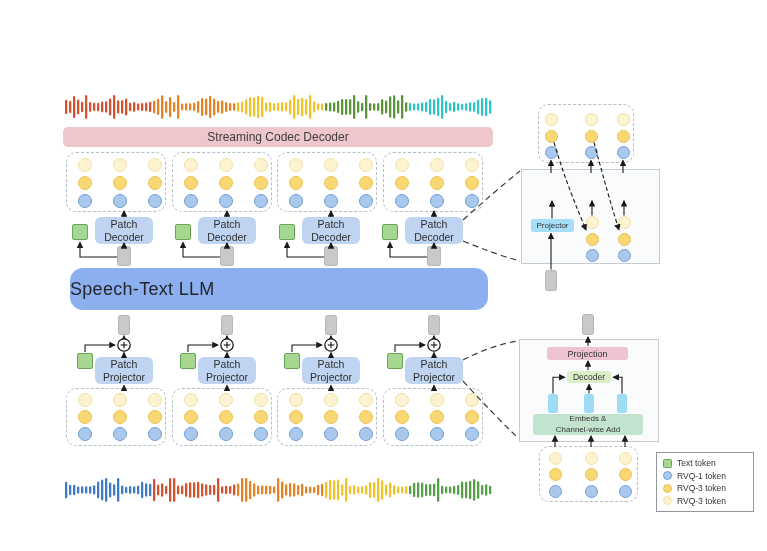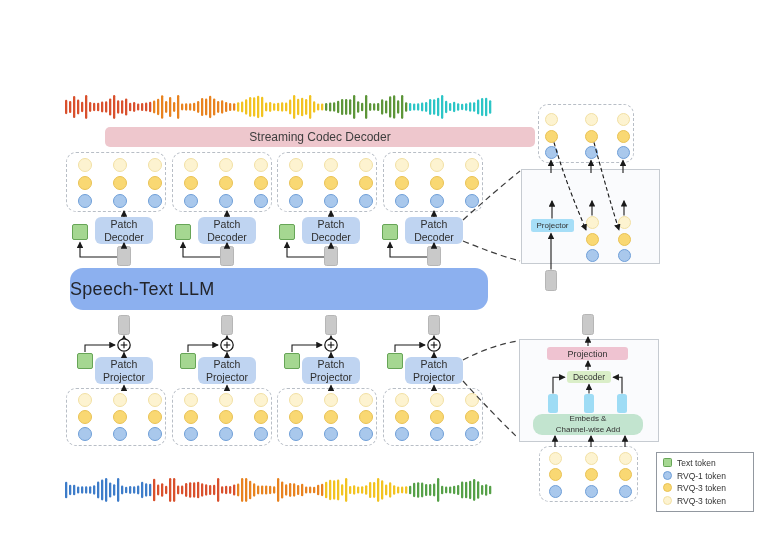--- a/index.html
+++ b/index.html
@@ -1,21 +1,21 @@
 <!DOCTYPE html>
 <html><head>
 <meta charset="utf-8">
 <style>
   html,body{margin:0;padding:0;background:#fff;}
   #stage{position:relative;width:767px;height:551px;background:#fff;overflow:hidden;
          font-family:"Liberation Sans", sans-serif;}
   .title{position:absolute;left:38px;top:20px;font-size:17px;font-weight:bold;color:#3a3a3a;}
   .codecbar{position:absolute;left:63px;width:430px;height:20px;background:var(--codec_bar_pink);
             border-radius:5px;display:flex;align-items:center;justify-content:center;
-            font-size:12px;color:#3d3d3d;margin-left:42px;}
+            font-size:12px;color:#3d3d3d;}
   #decbar{top:127px;} #encbar{top:452px;}
   .llmbox{position:absolute;left:70px;top:268px;width:418px;height:42px;background:var(--llm_blue);
           border-radius:13px;display:flex;align-items:center;
           font-size:18px;color:#23252b;letter-spacing:.3px;}
   .tgrid{position:absolute;border:1.5px dashed #b8bec6;border-radius:10px;box-sizing:border-box;}
   .tok{position:absolute;border-radius:50%;box-sizing:border-box;}
   .tok.rvq1{background:var(--rvq1);border:1.2px solid var(--rvq1_border);}
   .tok.rvq2{background:var(--rvq2);border:1.2px solid var(--rvq2_border);}
   .tok.rvq3{background:var(--rvq3);border:1.2px solid var(--rvq3_border);}
   .pbox{position:absolute;background:var(--patch_box_blue);border-radius:6px;display:flex;
@@ -28,27 +28,27 @@
   .panel{position:absolute;background:var(--panel_bg);border:1px solid var(--panel_border);box-sizing:border-box;}
   .mhlm{position:absolute;left:532px;top:174px;width:116px;height:25px;background:var(--mhlm_blue);
         border-radius:7px;display:flex;align-items:center;justify-content:center;font-size:11.5px;color:#2d2d2d;}
   .projbox{position:absolute;left:531px;top:219px;width:43px;height:13px;background:var(--projector_cyan);
         border-radius:2.5px;display:flex;align-items:center;justify-content:center;font-size:8px;color:#333;}
   .projection{position:absolute;left:547px;top:347px;width:81px;height:13px;background:var(--projection_pink);
         border-radius:3px;display:flex;align-items:center;justify-content:center;font-size:9px;color:#333;}
   .concat{position:absolute;left:567px;top:371px;width:44px;height:12px;background:var(--concat_green);
         border-radius:3px;display:flex;align-items:center;justify-content:center;font-size:8.5px;color:#333;}
   .embeds{position:absolute;left:533px;top:414px;width:110px;height:21px;background:var(--embeds_green);
-        border-radius:9px;display:flex;flex-direction:column;align-items:center;justify-content:center;
+        border-radius:3px;display:flex;flex-direction:column;align-items:center;justify-content:center;
         font-size:8px;line-height:1.3;color:#333;}
   .cyanbar{position:absolute;width:10px;height:19px;top:394px;background:var(--cyan_bar);
         border-radius:2.5px;}
   .legend{position:absolute;left:656px;top:452px;width:84px;background:#fff;border:1px solid #9298a0;
         padding:5px 6px;display:flex;flex-direction:column;gap:2.5px;font-size:8.5px;color:#333;box-sizing:content-box;}
-  .lrow{display:flex;gap:5px;}
+  .lrow{display:flex;align-items:center;gap:5px;}
   .sw{width:9px;height:9px;box-sizing:border-box;border:1px solid;flex:0 0 auto;}
   .sw-text-token{background:var(--text_token);border-color:var(--text_token_border);border-radius:1.5px;}
   .sw-rvq1-token{background:var(--rvq1);border-color:var(--rvq1_border);border-radius:50%;}
   .sw-rvq2-token{background:var(--rvq2);border-color:var(--rvq2_border);border-radius:50%;}
   .sw-rvq3-token{background:var(--rvq3);border-color:var(--rvq3_border);border-radius:50%;}
   #overlay{position:absolute;left:0;top:0;z-index:6;pointer-events:none;}
 </style>
 </head>
 <body>
 

